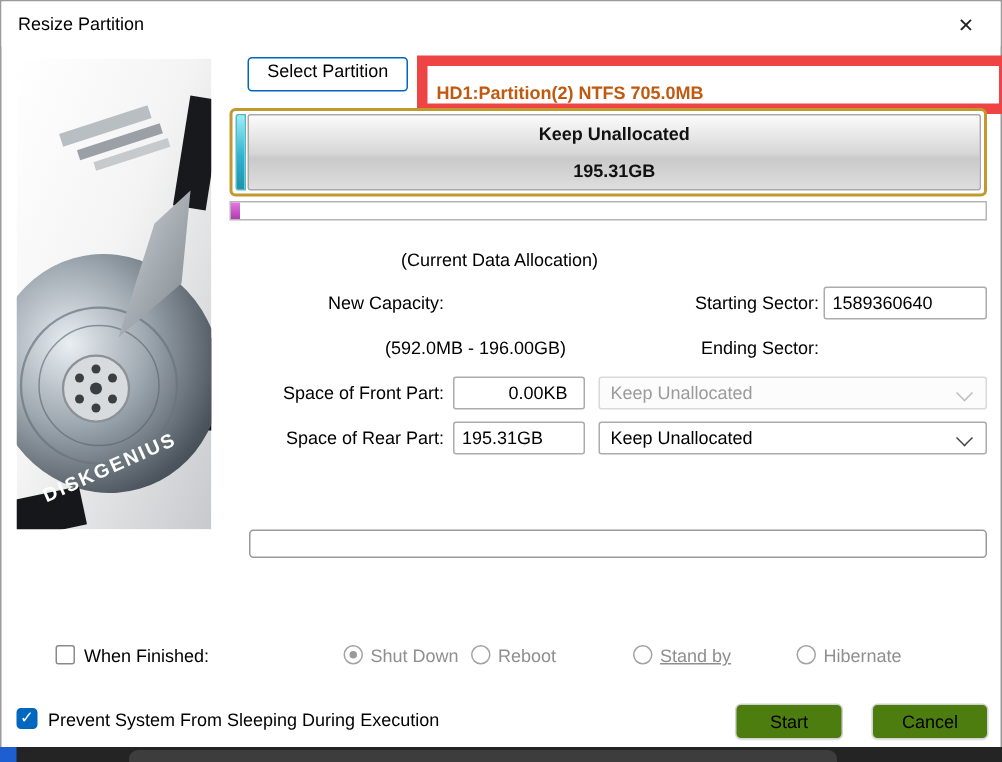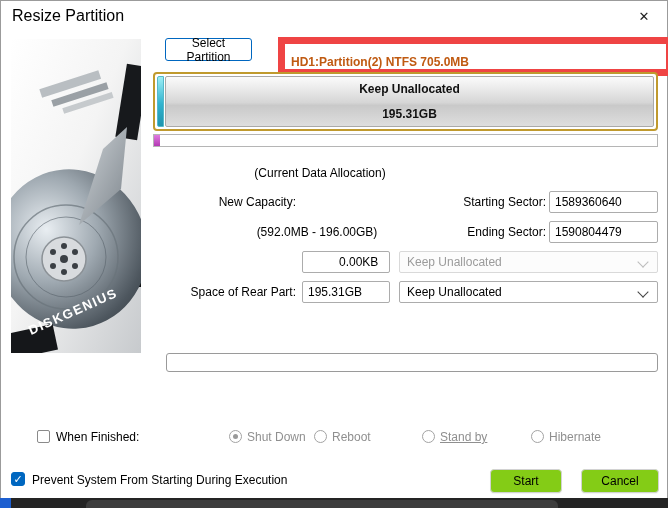--- a/index.html
+++ b/index.html
@@ -7,33 +7,33 @@
     width:668px;height:508px;position:relative;overflow:hidden;
     font-family:"Liberation Sans","DejaVu Sans",sans-serif;
     font-size:12px;color:#000;background:#1f1f1f;
   }
   #dialog{
     position:absolute;left:0;top:0;width:666px;height:497px;
     background:#ffffff;border:1px solid #9b9b9b;border-bottom:none;
   }
   
   .titlebar{position:absolute;left:0;top:0;width:100%;height:30px;background:#ffffff;}
-  .title-text{position:absolute;left:11px;top:0;line-height:30px;font-size:16px;color:#000;}
+  .title-text{position:absolute;left:11px;top:0;line-height:30px;font-size:12px;color:#000;}
   .close-btn{
     position:absolute;right:0;top:0;width:46px;height:30px;
     display:flex;align-items:center;justify-content:center;
     font-size:13px;color:#222;cursor:pointer;background:transparent;border:none;
   }
   
   .hdd{position:absolute;left:10px;top:38px;width:130px;height:314px;overflow:hidden;}
   
   .select-btn{
-    position:absolute;left:164px;top:37px;width:87px;height:23px;
+    position:absolute;left:164px;top:37px;width:107px;height:23px;
     background:#ffffff;border:1px solid #0067c0;border-radius:3px;
-    font-size:12px;color:#000;display:flex;align-items:center;justify-content:center;cursor:pointer;
+    font-size:12px;color:#000;display:flex;align-items:flex-start;justify-content:center;cursor:pointer;
   }
   .part-info-box{
     position:absolute;left:277px;top:36px;width:381px;height:25px;
     border:7px solid #ef4444;display:flex;align-items:flex-end;
   }
   .part-info-text{padding-left:6px;font-weight:bold;color:#c05a11;font-size:12px;white-space:nowrap;}
   
   .part-bar{
     position:absolute;left:152px;top:71px;width:505px;height:59px;
     border:2px solid #c09a2e;border-radius:4px;background:#fff;
@@ -52,21 +52,21 @@
   .gray-seg .seg-label{font-weight:bold;font-size:12px;color:#111;}
   .mini-strip{
     position:absolute;left:152px;top:133px;width:505px;height:13px;
     border:1px solid #b5b5b5;box-sizing:border-box;background:#ffffff;display:flex;
   }
   .mini-strip .magenta{
     width:6px;height:100%;
     background:linear-gradient(to bottom,#e07ae0,#b33ab3);
   }
   
-  .caption{position:absolute;left:139px;top:162px;width:360px;text-align:center;line-height:20px;color:#000;}
+  .caption{position:absolute;left:152px;top:162px;width:360px;text-align:center;line-height:20px;color:#000;}
   .flabel{position:absolute;height:22px;line-height:22px;text-align:right;color:#000;white-space:nowrap;}
   .fcenter{position:absolute;height:22px;line-height:22px;text-align:center;color:#000;white-space:nowrap;}
   
   .tinput{
     position:absolute;height:22px;box-sizing:border-box;
     border:1px solid #acacac;background:#fff;color:#000;
     font-family:"Liberation Sans","DejaVu Sans",sans-serif;font-size:12px;padding:0 5px;border-radius:2px;
   }
   .combo{
     position:absolute;height:22px;box-sizing:border-box;border:1px solid #acacac;border-radius:2px;
@@ -93,21 +93,21 @@
   }
   .chk-label{position:absolute;height:16px;line-height:16px;color:#000;white-space:nowrap;cursor:pointer;}
   .radio{
     position:absolute;width:13px;height:13px;border:1px solid #a3a3a3;border-radius:50%;background:#fff;box-sizing:border-box;cursor:default;
   }
   .radio.selected::after{
     content:"";position:absolute;left:3px;top:3px;width:5px;height:5px;border-radius:50%;background:#9a9a9a;
   }
   .radio-label{position:absolute;height:16px;line-height:16px;color:#8f8f8f;white-space:nowrap;cursor:default;}
   .btn{
-    position:absolute;height:24px;background:#84cc16;border:1px solid #d2d2d2;border-radius:4px;
+    position:absolute;height:24px;background:#4d7c0f;border:1px solid #d2d2d2;border-radius:4px;
     box-shadow:0 1px 1px rgba(0,0,0,0.05);font-size:12px;color:#000;
     display:flex;align-items:center;justify-content:center;cursor:pointer;
     font-family:"Liberation Sans","DejaVu Sans",sans-serif;
   }
   
   .bottom-strip{position:absolute;left:0;top:498px;width:668px;height:10px;background:#242424;}
   .bottom-strip .blue-chip{position:absolute;left:0;top:0;width:11px;height:10px;background:#1d5fd0;}
   .bottom-strip .light-seg{position:absolute;left:86px;top:2px;width:472px;height:8px;background:#3d3d3d;border-radius:6px 6px 0 0;}
 </style>
 </head>
@@ -185,22 +185,22 @@
   </div>
 
   <div class="caption">(Current Data Allocation)</div>
 
   <div class="flabel" style="left:150px;top:190px;width:145px;">New Capacity:</div>
   <div class="flabel" style="left:415px;top:190px;width:130px;">Starting Sector:</div>
   <input class="tinput" style="left: 548px; top: 190px; width: 109px;" value="1589360640">
 
   <div class="fcenter" style="left:234px;top:220px;width:164px;">(592.0MB - 196.00GB)</div>
   <div class="flabel" style="left:415px;top:220px;width:130px;">Ending Sector:</div>
-  <input class="tinput" style="left: 548px; top: 220px; width: 109px;" value="1590804479">
-
+
+  <div class="flabel" style="left:150px;top:250px;width:145px;">Space of Front Part:</div>
   <input class="tinput" style="left: 301px; top: 250px; width: 88px; padding-left: 36px;" value="0.00KB">
   <div class="combo disabled" style="left:398px;top:250px;width:259px;">
     <span>Keep Unallocated</span>
     <span class="chev"></span>
   </div>
 
   <div class="flabel" style="left:150px;top:280px;width:145px;">Space of Rear Part:</div>
   <input class="tinput" style="left: 301px; top: 280px; width: 88px;" value="195.31GB">
   <div class="combo" style="left:398px;top:280px;width:259px;">
     <span>Keep Unallocated</span>
@@ -220,21 +220,21 @@
 
   <div class="radio" style="left:421px;top:429px;"></div>
   <div class="radio-label" style="left:439px;top:428px;text-decoration:underline;">Stand by</div>
 
   <div class="radio" style="left:530px;top:429px;"></div>
   <div class="radio-label" style="left:548px;top:428px;">Hibernate</div>
 
   <div class="chkbox checked" style="left:10px;top:471px;">
     <span>✓</span>
   </div>
-  <div class="chk-label" style="left:31px;top:471px;">Prevent System From Starting During Execution</div>
+  <div class="chk-label" style="left:31px;top:471px;">Prevent System From Sleeping During Execution</div>
 
   <button class="btn" style="left:489px;top:468px;width:72px;">
     <span>Start</span>
   </button>
   <button class="btn" style="left:580px;top:468px;width:78px;">
     <span>Cancel</span>
   </button>
 </div>
 
 <div class="bottom-strip">

